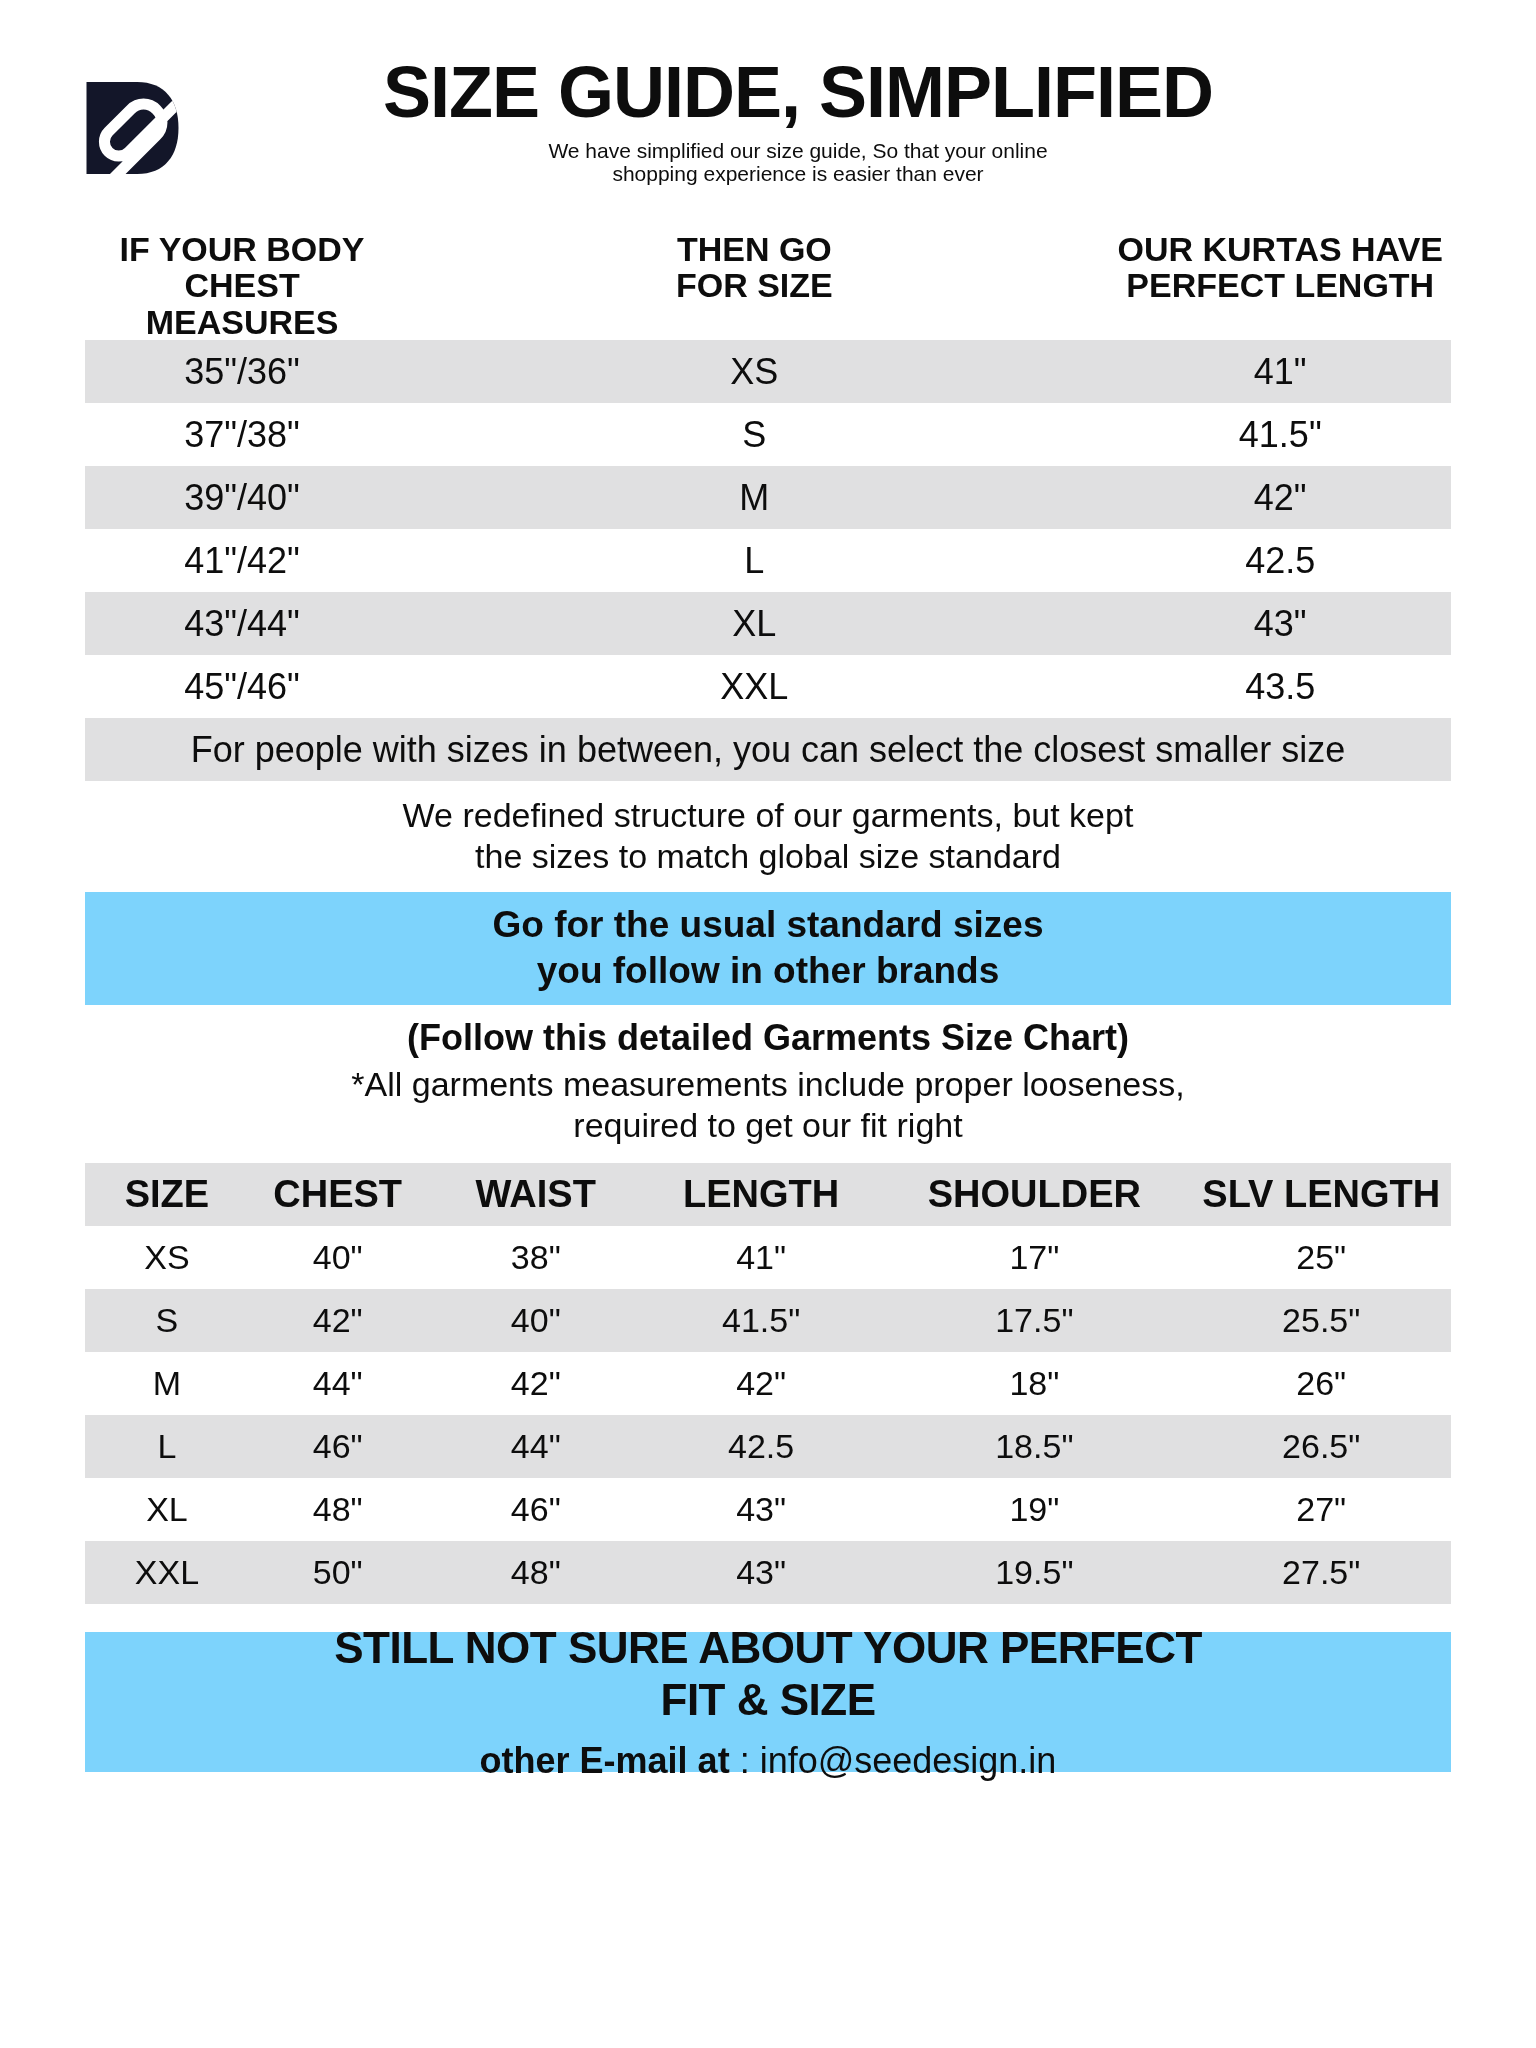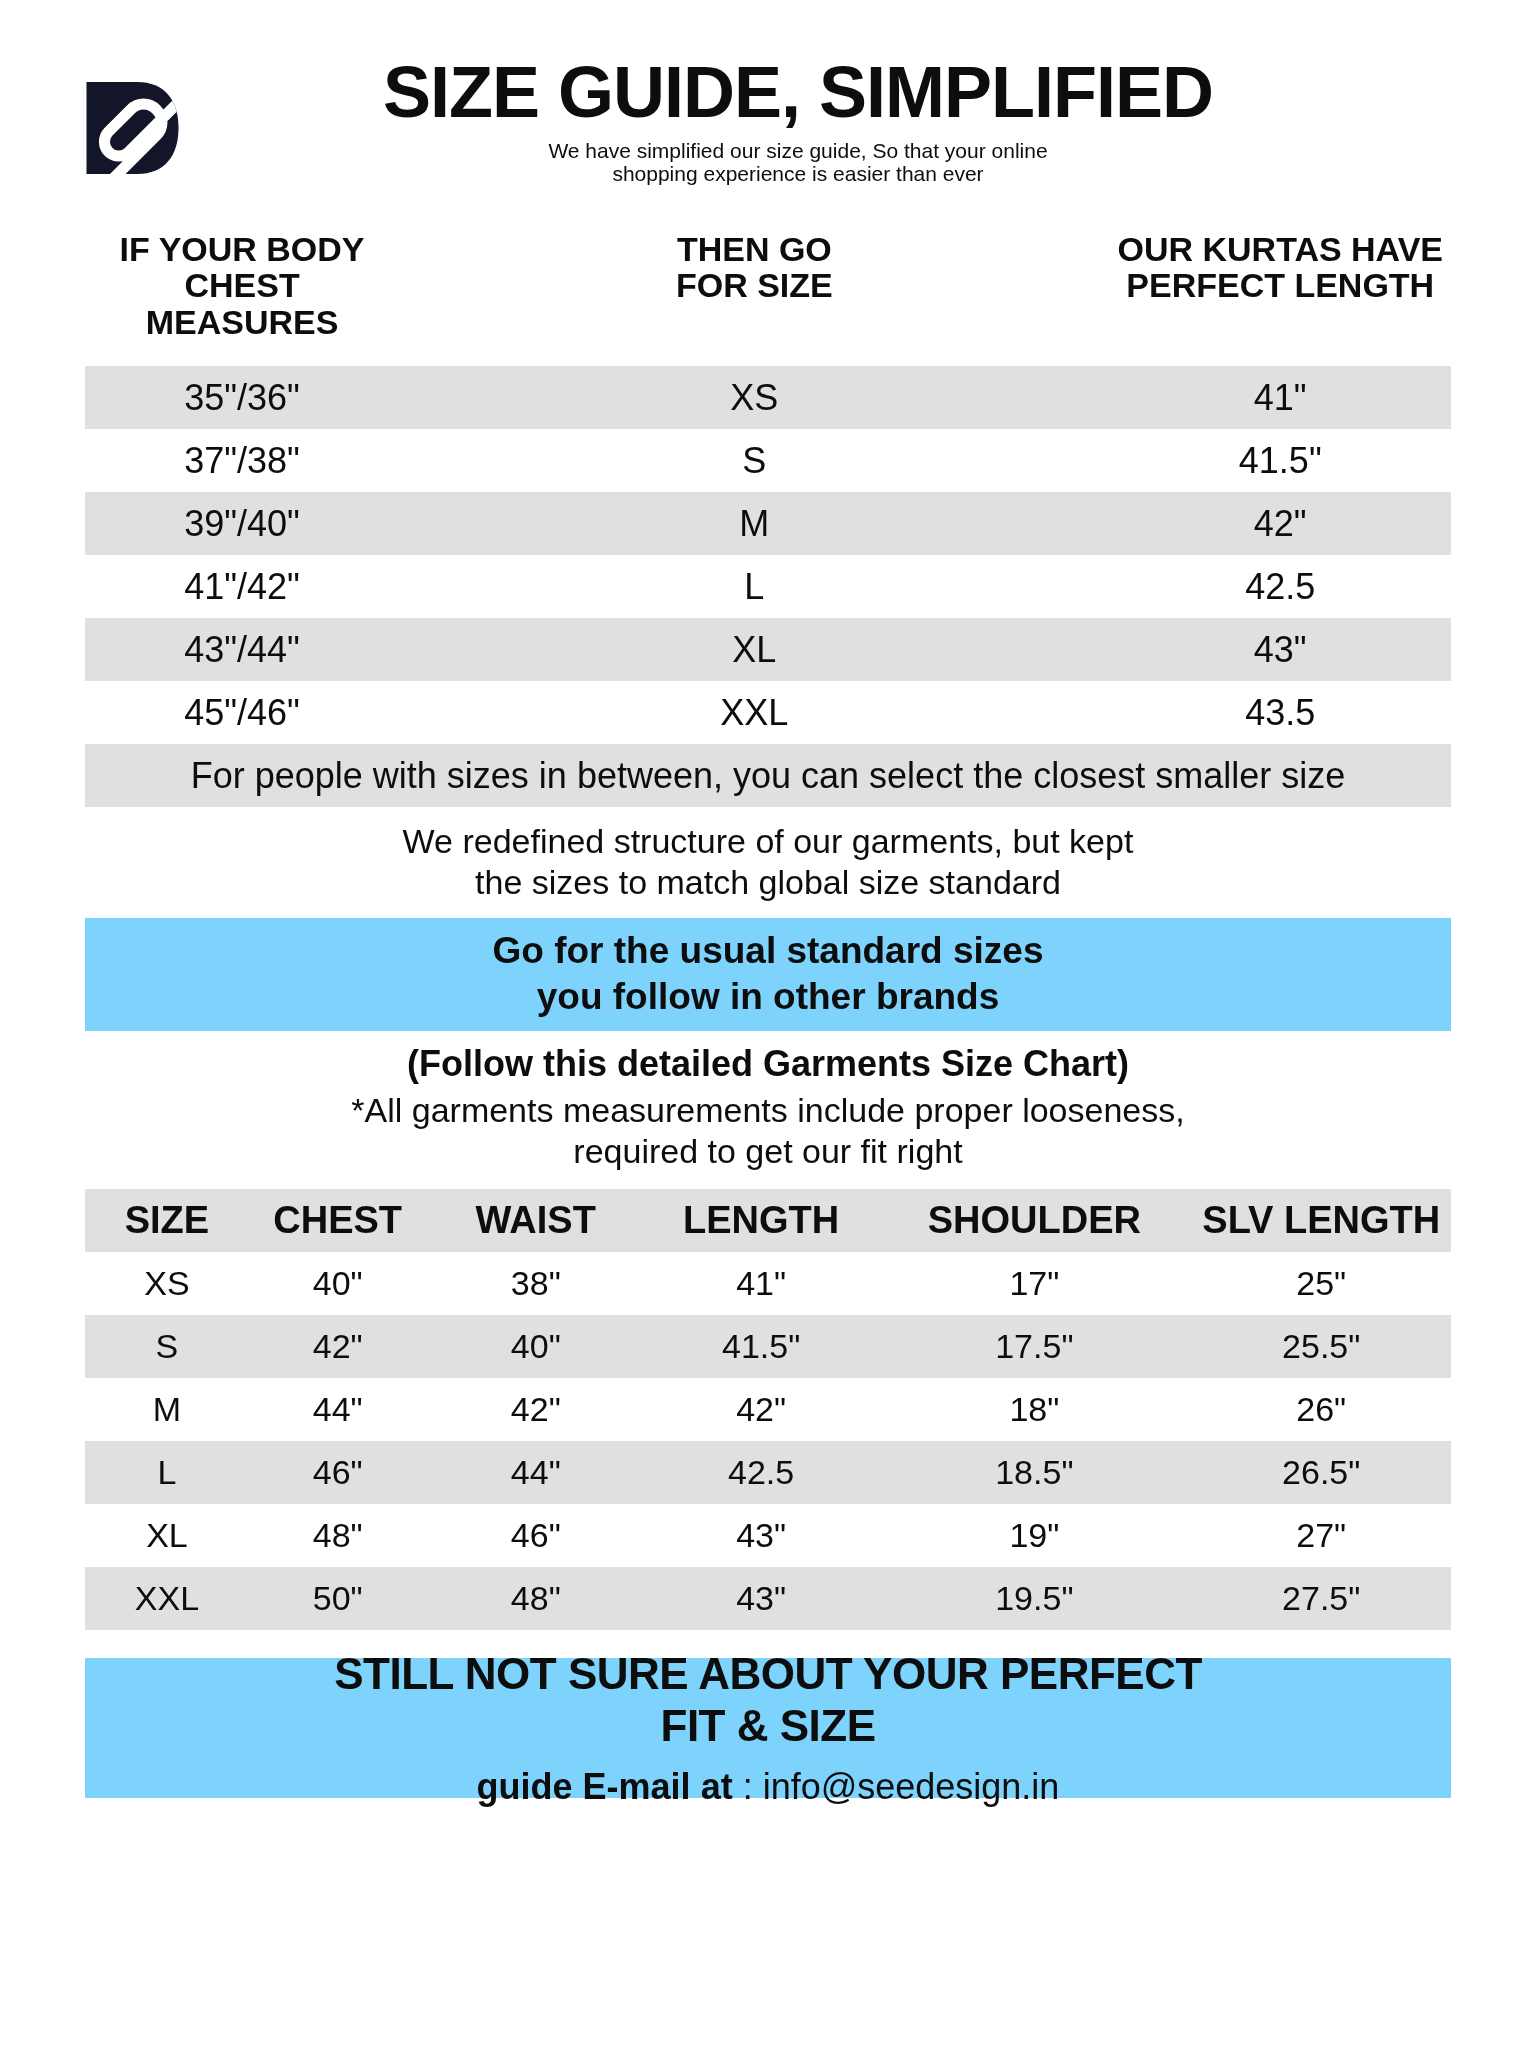--- a/index.html
+++ b/index.html
@@ -29,21 +29,21 @@
     margin:8px 0 0 0;
     font-size:21px;line-height:1.13;
     white-space:pre-line;
   }
   
   table{border-collapse:collapse;table-layout:fixed;margin:0 85px;width:1366px;}
   td,th{text-align:center;vertical-align:middle;padding:0;}
   .simple-table{margin-top:45px;}
   .simple-table thead th{
     font-size:34px;font-weight:bold;line-height:1.07;
-    vertical-align:top;padding-bottom:26px;
+    vertical-align:top;
     white-space:pre-line;
   }
   .simple-table tbody td{height:63px;font-size:36px;}
   .detail-table{margin-top:18px;}
   .detail-table thead th{height:63px;font-size:38px;font-weight:bold;background:#e0e0e1;}
   .detail-table tbody td{height:63px;font-size:34px;}
   tr.gray td{background:#e0e0e1;}
   tr.white td{background:#ffffff;}
   .footnote-row td{
     background:#e0e0e1;height:80px;font-size:34px;
@@ -242,17 +242,17 @@
         <td>19.5"</td>
         <td>27.5"</td>
       </tr>
     </tbody>
   </table>
 
   <div class="banner banner-contact">
     <div class="contact-line1">STILL NOT SURE ABOUT YOUR PERFECT</div>
     <div class="contact-line2">FIT &amp; SIZE</div>
     <div class="contact-email-line">
-      <span class="contact-email-label">guide E-mail at</span><span> : </span><span>info@seedesign.in</span>
+      <span class="contact-email-label">other E-mail at</span><span> : </span><span>info@seedesign.in</span>
     </div>
   </div>
 
 </div>
 
 </body></html>

